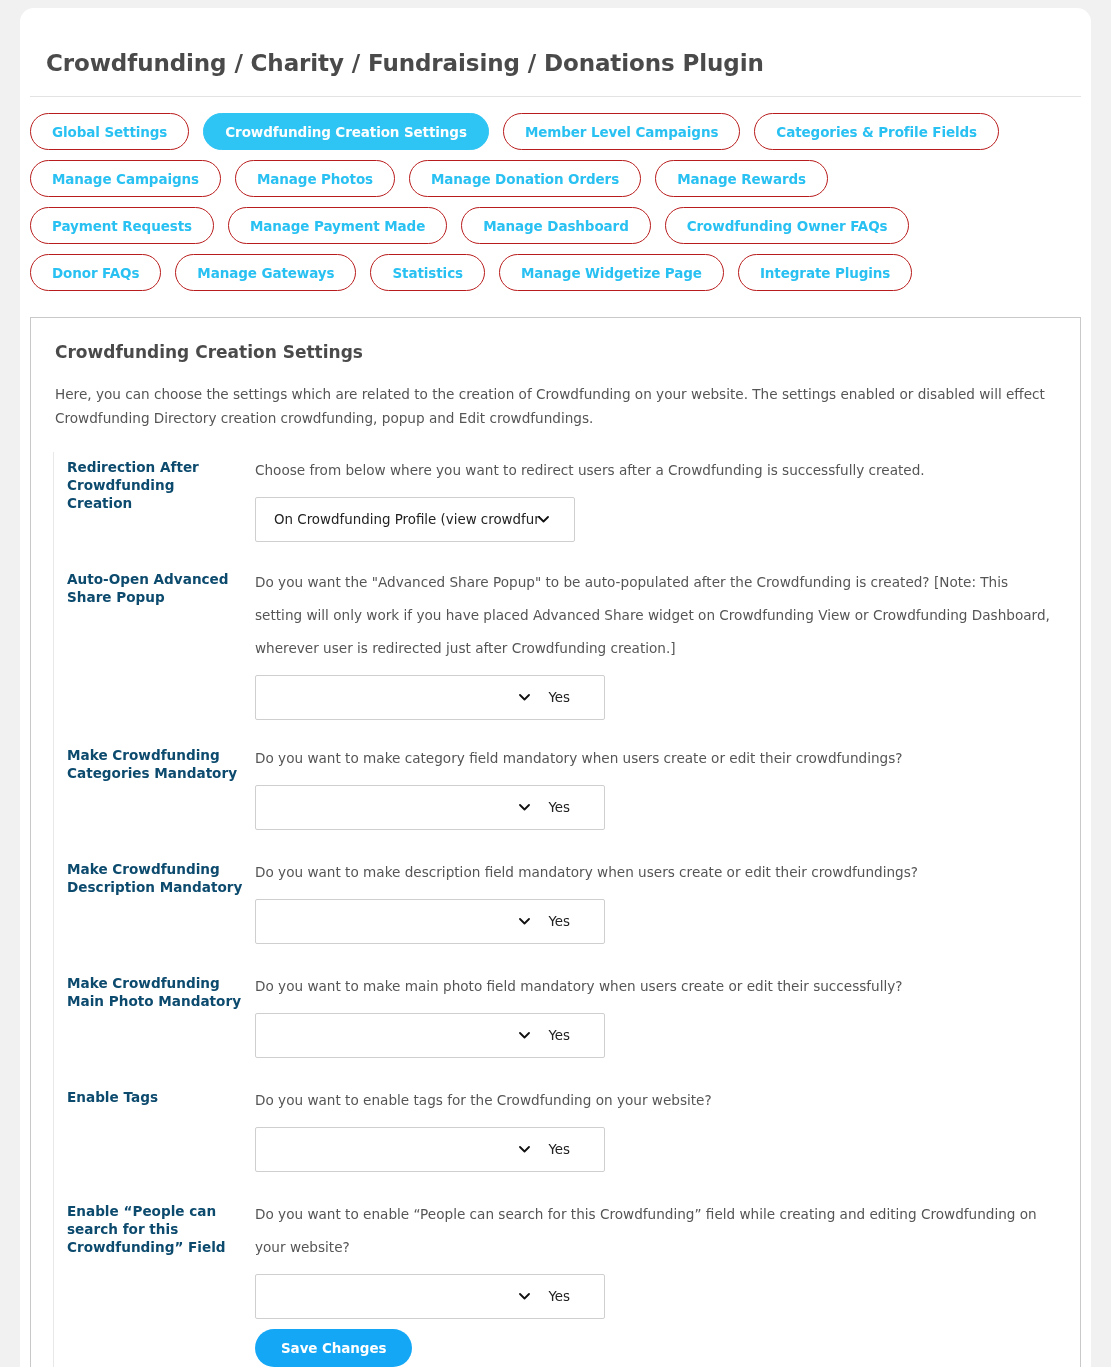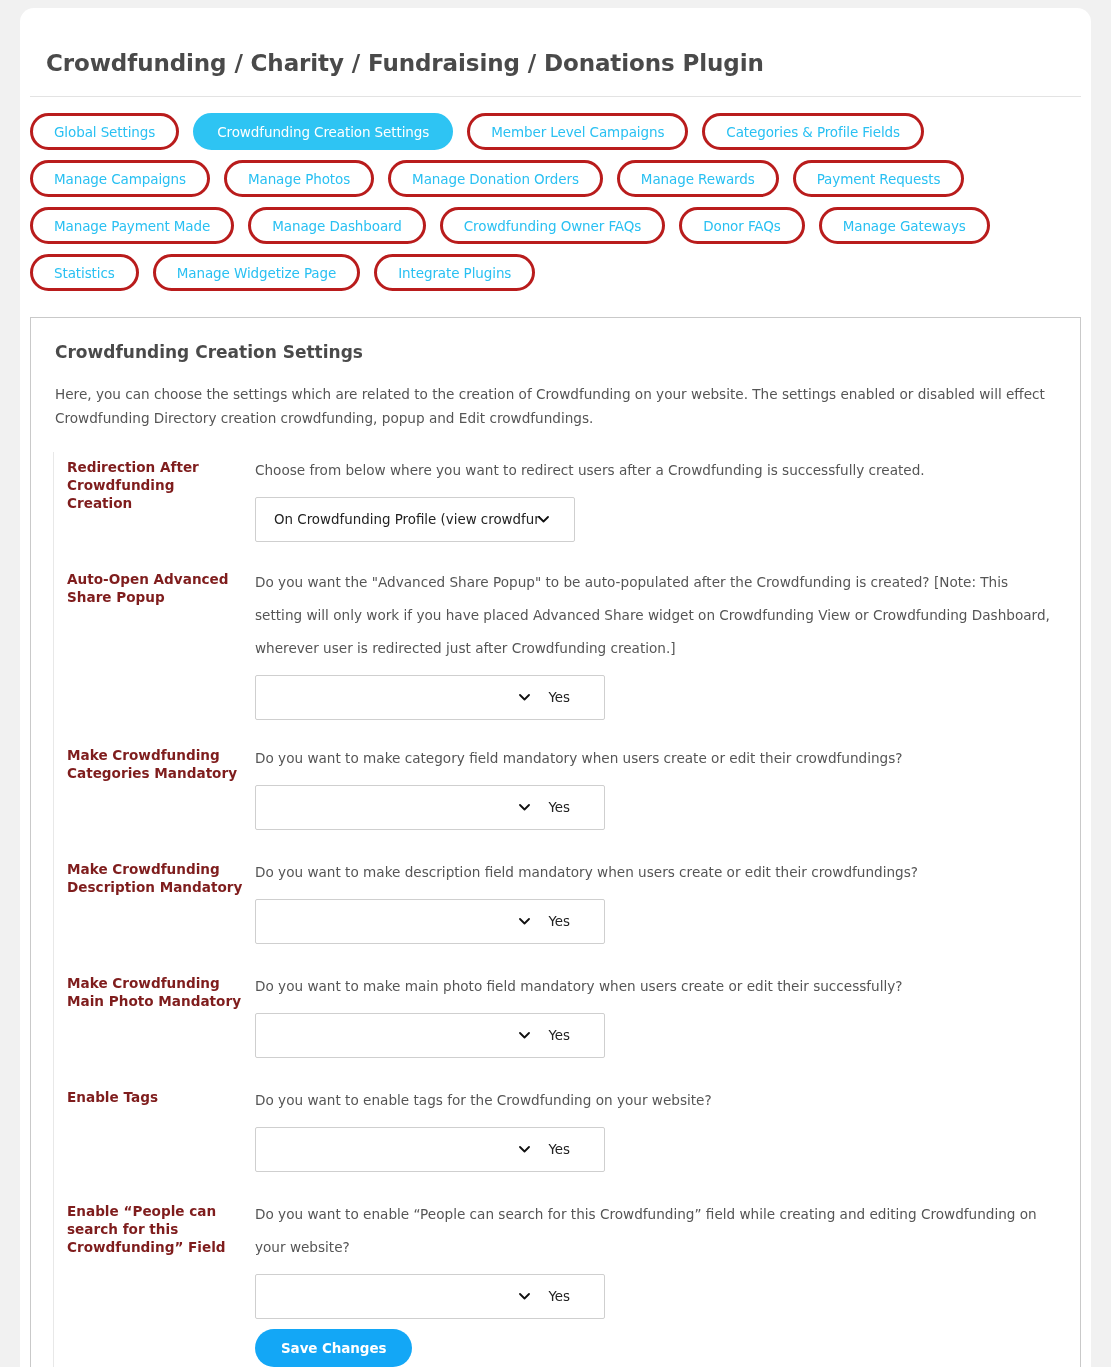--- a/index.html
+++ b/index.html
@@ -49,26 +49,26 @@
     flex-wrap: wrap;
     gap: 10px 14px;
     width: 1010px;
   }
   .tab {
     display: inline-flex;
     align-items: center;
     justify-content: center;
     height: 37px;
     padding: 0 21px;
-    border: 3px solid #b91c1c;
+    border: 1px solid #b91c1c;
     border-radius: 19px;
     background: #ffffff;
     color: #29c0f2;
     font-size: 13.5px;
-    font-weight: normal;
+    font-weight: bold;
     white-space: nowrap;
     cursor: pointer;
     letter-spacing: -0.1px;
   }
   .tab.active {
     background: #2ec4f3;
     border-color: #2ec4f3;
     color: #ffffff;
   }
 
@@ -105,21 +105,21 @@
     display: flex;
     align-items: flex-start;
     padding-bottom: 6px;
   }
   .row-label {
     width: 200px;
     flex: 0 0 200px;
     padding: 6px 12px 0 12px;
     font-size: 13.6px;
     font-weight: bold;
-    color: #7f1d1d;
+    color: #0c4a6e;
     line-height: 18px;
   }
   .row-field {
     flex: 1 1 auto;
     padding-top: 2px;
   }
   .field-desc {
     font-size: 13.6px;
     color: #555555;
     line-height: 33px;

